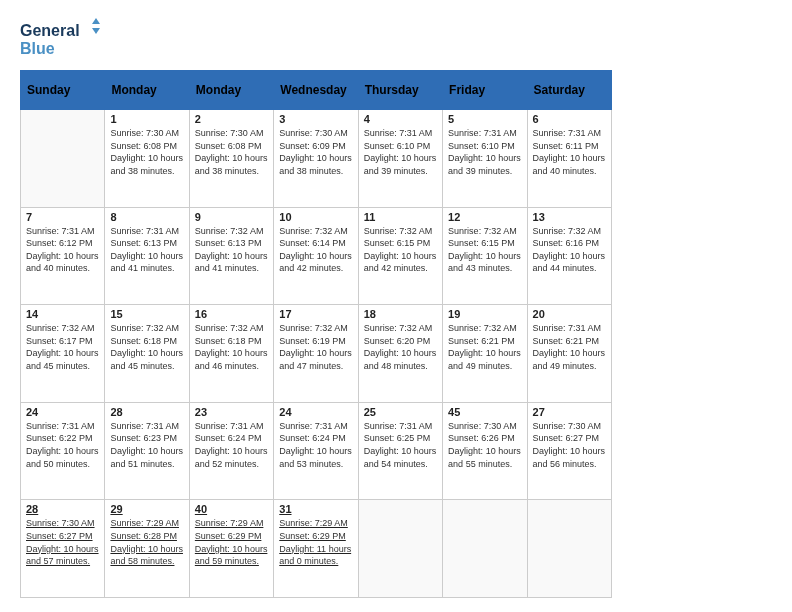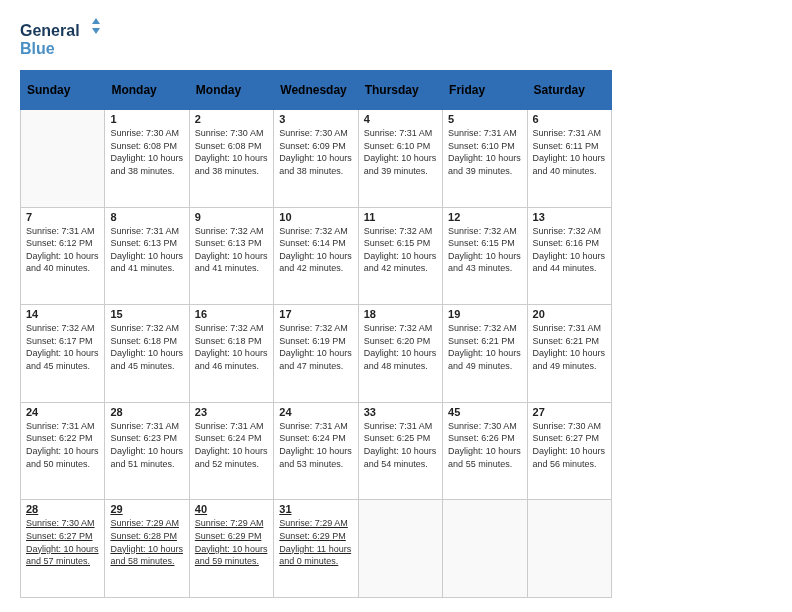--- a/index.html
+++ b/index.html
@@ -293,21 +293,21 @@
 and 52 minutes.</div>
           </td>
           <td>
             <span class="day-number">24</span>
             <div class="cell-info" style="white-space: pre-line;">Sunrise: 7:31 AM
 Sunset: 6:24 PM
 Daylight: 10 hours
 and 53 minutes.</div>
           </td>
           <td>
-            <span class="day-number">33</span>
+            <span class="day-number">25</span>
             <div class="cell-info" style="white-space: pre-line;">Sunrise: 7:31 AM
 Sunset: 6:25 PM
 Daylight: 10 hours
 and 54 minutes.</div>
           </td>
           <td>
             <span class="day-number">45</span>
             <div class="cell-info" style="white-space: pre-line;">Sunrise: 7:30 AM
 Sunset: 6:26 PM
 Daylight: 10 hours

